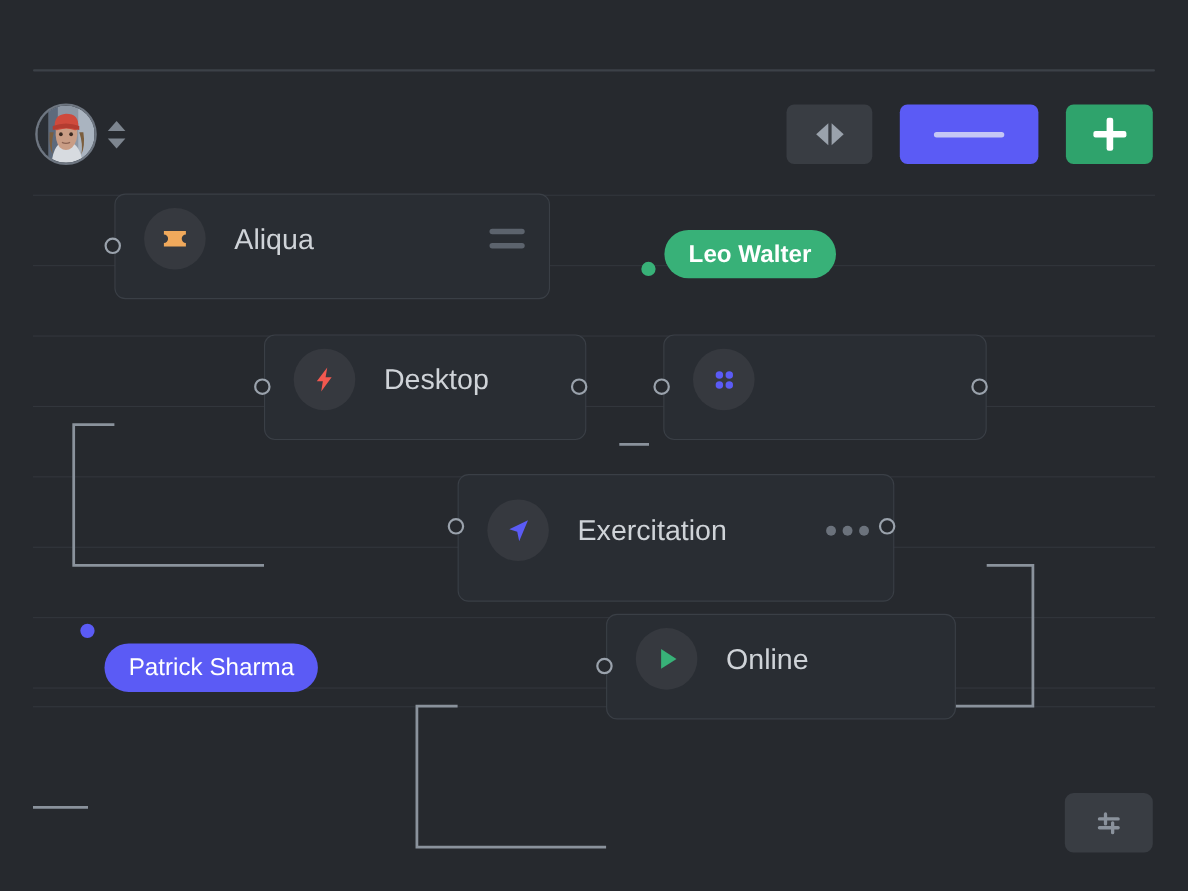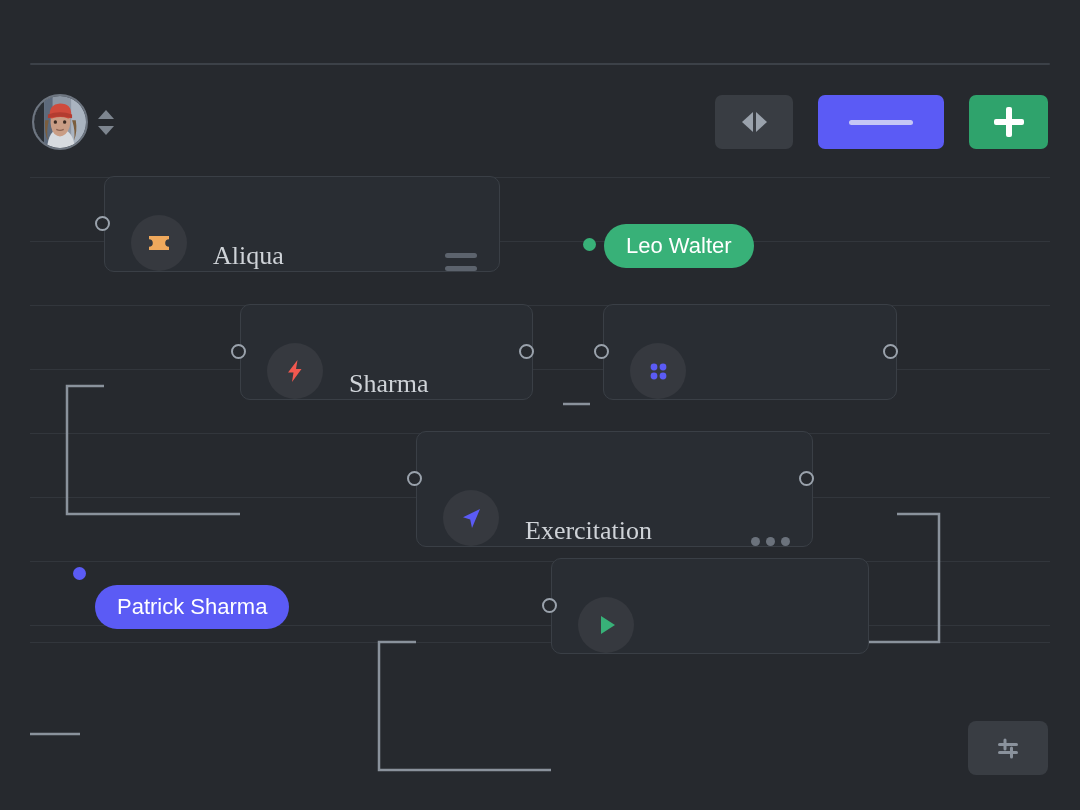--- a/index.html
+++ b/index.html
@@ -52,24 +52,23 @@
   .canvas { position: absolute; left: 0; top: 160px; width: 1080px; height: 520px; }
   .grid-line { position: absolute; left: 30px; width: 1020px; height: 1px; background: #32363c; }
   .wires { position: absolute; left: 0; top: 0; width: 1080px; height: 520px; overflow: visible; }
 
   
   .node {
     position: absolute;
     background: #292d33;
     border: 1px solid #3a3f46;
     border-radius: 10px;
-    display: flex; align-items: flex-end;
-    padding: 0 22px 0 26px;
+    display: flex; align-items: center;
+    padding: 0 22px 14px 26px;
     cursor: pointer;
-    font-family: Liberation Serif, serif;
   }
   .node-icon {
     width: 56px; height: 56px; border-radius: 50%;
     background: #36393f;
     display: flex; align-items: center; justify-content: center;
     flex: none;
   }
   .node-label {
     margin-left: 26px; color: #cfd3d8; font-size: 26px; white-space: nowrap;
     flex: 1 1 auto;
@@ -195,21 +194,21 @@
             </span>
           </div>
         </div>
         <div class="port" style="left: 94.5px; top: 56px;"></div>
         <div class="node" style="left: 240px; top: 144px; width: 293px; height: 96px;">
           <div class="node-icon">
             <svg width="30" height="30" viewBox="0 0 30 30">
               <path d="M17.5 4 L8 16.5 h5.5 L12 26 l9.5 -13 H16 Z" fill="#f2584f"></path>
             </svg>
           </div>
-          <div class="node-label">Sharma</div>
+          <div class="node-label">Desktop</div>
         </div>
         <div class="port" style="left: 230.5px; top: 184px;"></div>
         <div class="port" style="left: 518.5px; top: 184px;"></div>
         <div class="node" style="left: 603px; top: 144px; width: 294px; height: 96px;">
           <div class="node-icon">
             <svg width="30" height="30" viewBox="0 0 30 30">
               <circle cx="11" cy="11" r="3.4" fill="#5b5bf5"></circle>
               <circle cx="20" cy="11" r="3.4" fill="#5b5bf5"></circle>
               <circle cx="11" cy="20" r="3.4" fill="#5b5bf5"></circle>
               <circle cx="20" cy="20" r="3.4" fill="#5b5bf5"></circle>
@@ -234,26 +233,27 @@
           </div>
         </div>
         <div class="port" style="left: 406.5px; top: 311px;"></div>
         <div class="port" style="left: 798.5px; top: 311px;"></div>
         <div class="node" style="left: 551px; top: 398px; width: 318px; height: 96px;">
           <div class="node-icon">
             <svg width="30" height="30" viewBox="0 0 30 30">
               <path d="M10 6 L24 15 L10 24 Z" fill="#38b178"></path>
             </svg>
           </div>
+          <div class="node-label">Online</div>
         </div>
         <div class="port" style="left: 541.5px; top: 438px;"></div>
       </div>
     <div id="pill-layer">
         <div class="pill-dot dot-green" style="left: 583px; top: 78px;"></div>
-        <div class="pill pill-green" style="left: 604px; top: 64px;">Leo Walter</div>
+        <div class="pill pill-green" style="left: 604px; top: 49px; font-weight: bold;">Leo Walter</div>
         <div class="pill-dot dot-blue" style="left: 73px; top: 407px;"></div>
         <div class="pill pill-blue" style="left: 95px; top: 392px;">Patrick Sharma</div>
       </div>
   </div>
 
   <button class="fab">
     <svg width="30" height="30" viewBox="0 0 30 30">
       <rect x="5" y="10" width="20" height="3" rx="1.5" fill="#8a929c"></rect>
       <rect x="5" y="18" width="20" height="3" rx="1.5" fill="#8a929c"></rect>
       <rect x="10.5" y="5.5" width="3" height="12" rx="1.5" fill="#8a929c"></rect>

